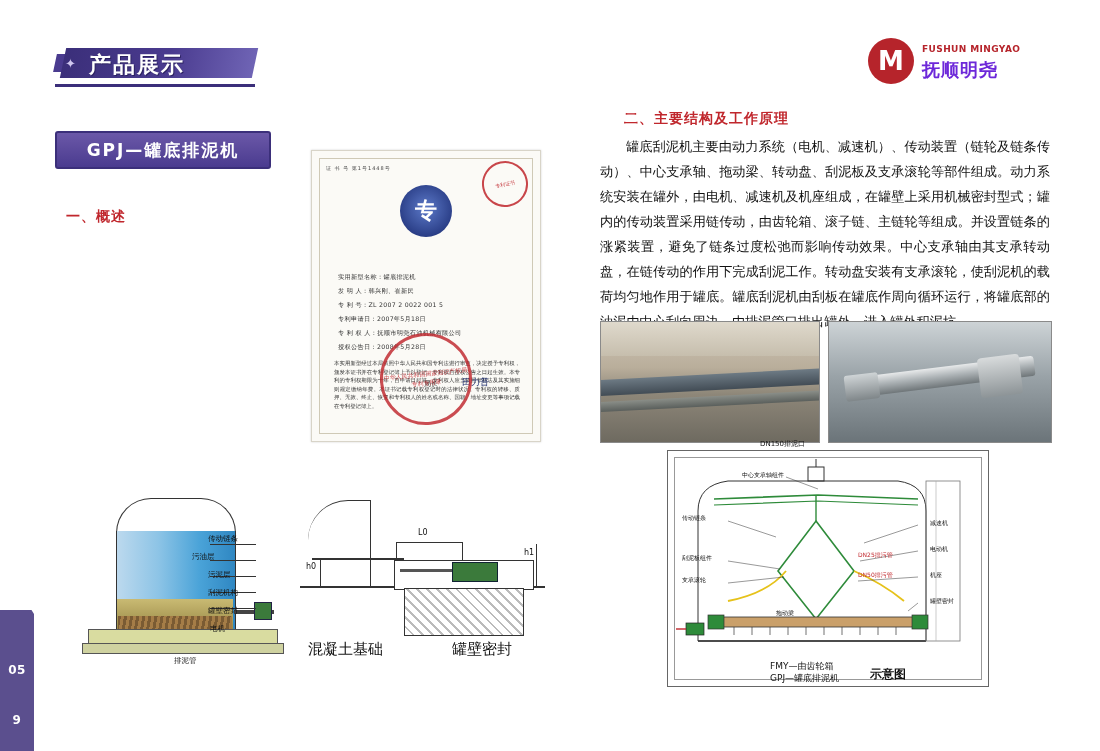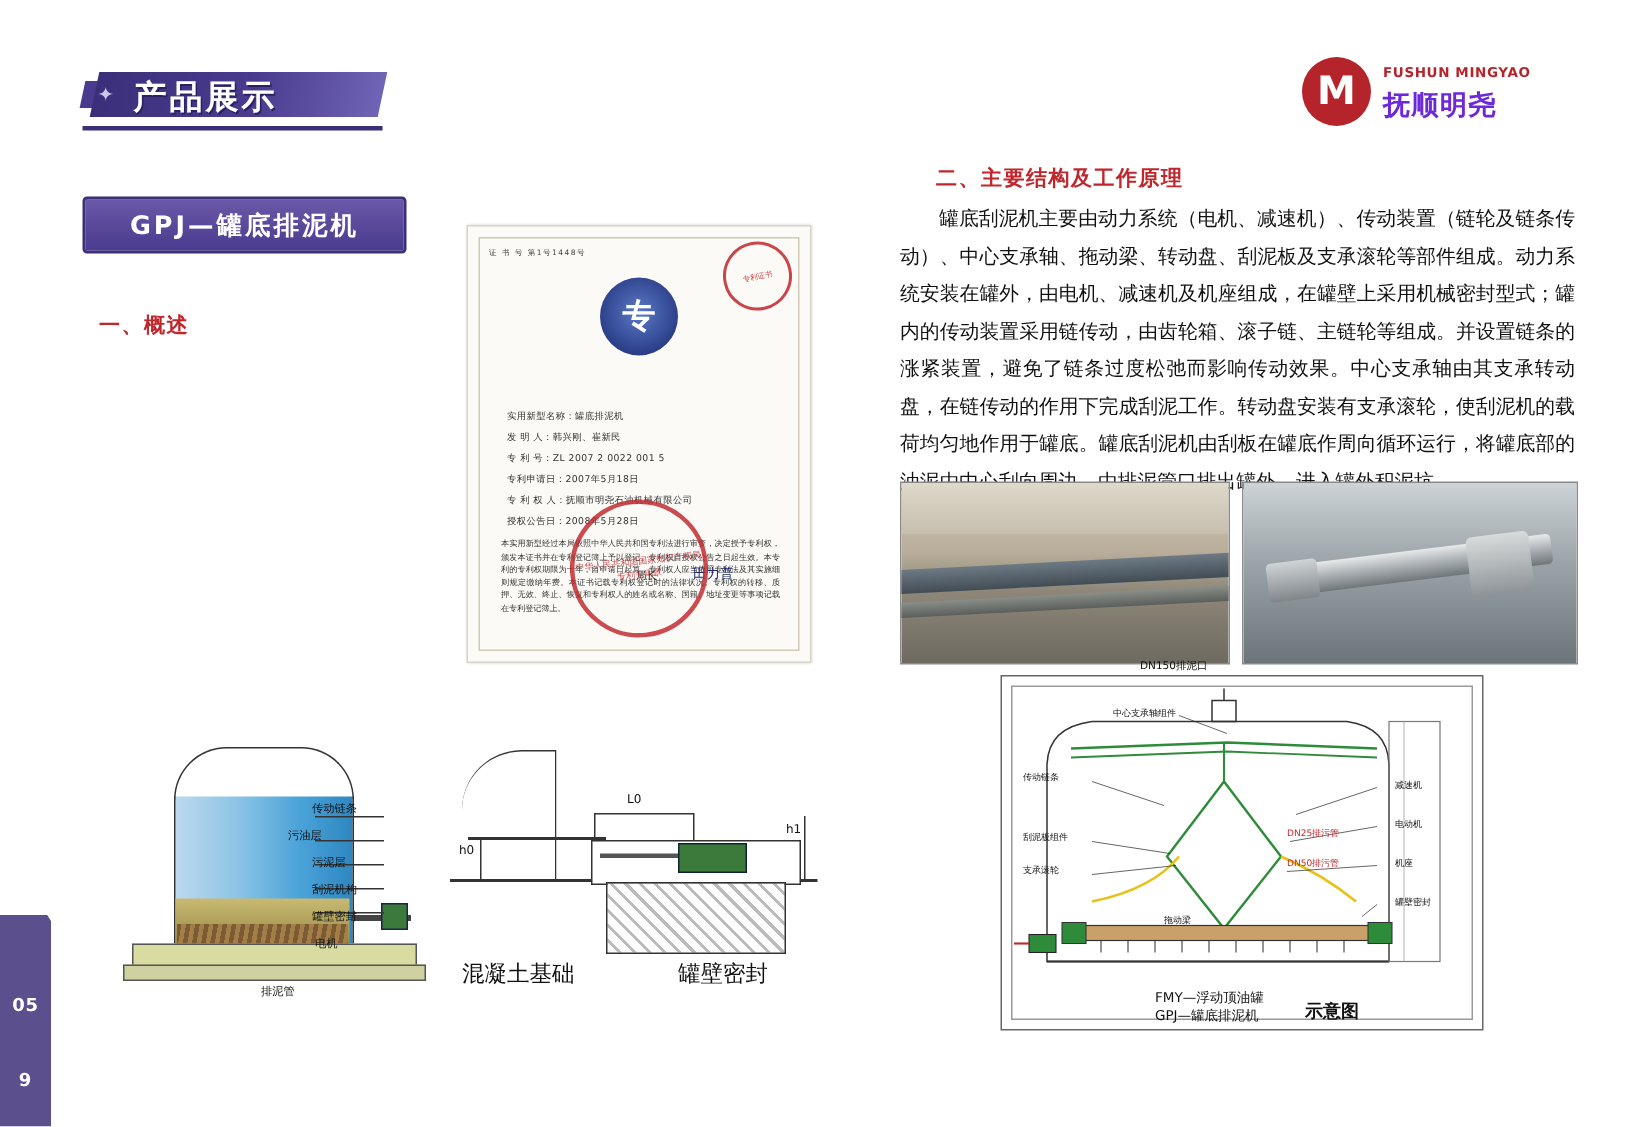--- a/index.html
+++ b/index.html
@@ -473,18 +473,18 @@
       <text class="tiny" x="262" y="74" font-size="4.6" fill="#111">减速机</text>
       <text class="tiny" x="262" y="100" font-size="4.6" fill="#111">电动机</text>
       <text class="tiny" x="262" y="126" font-size="4.6" fill="#111">机座</text>
       <text class="tiny" x="262" y="152" font-size="4.6" fill="#111">罐壁密封</text>
       <text class="tiny" x="108" y="164" font-size="4.6" fill="#111">拖动梁</text>
     </svg>
     <div style="position:absolute;left:92px;top:-12px;font-size:7px;color:#111;">DN150排泥口</div>
   </div>
 
   <div class="schem-cap">
-    <div>FMY—浮动顶油罐</div>
+    <div>FMY—由齿轮箱</div>
     <div>GPJ—罐底排泥机</div>
     <b style="position:absolute;left:100px;top:8px;">示意图</b>
   </div>
 
 </div>
 
 </body></html>

